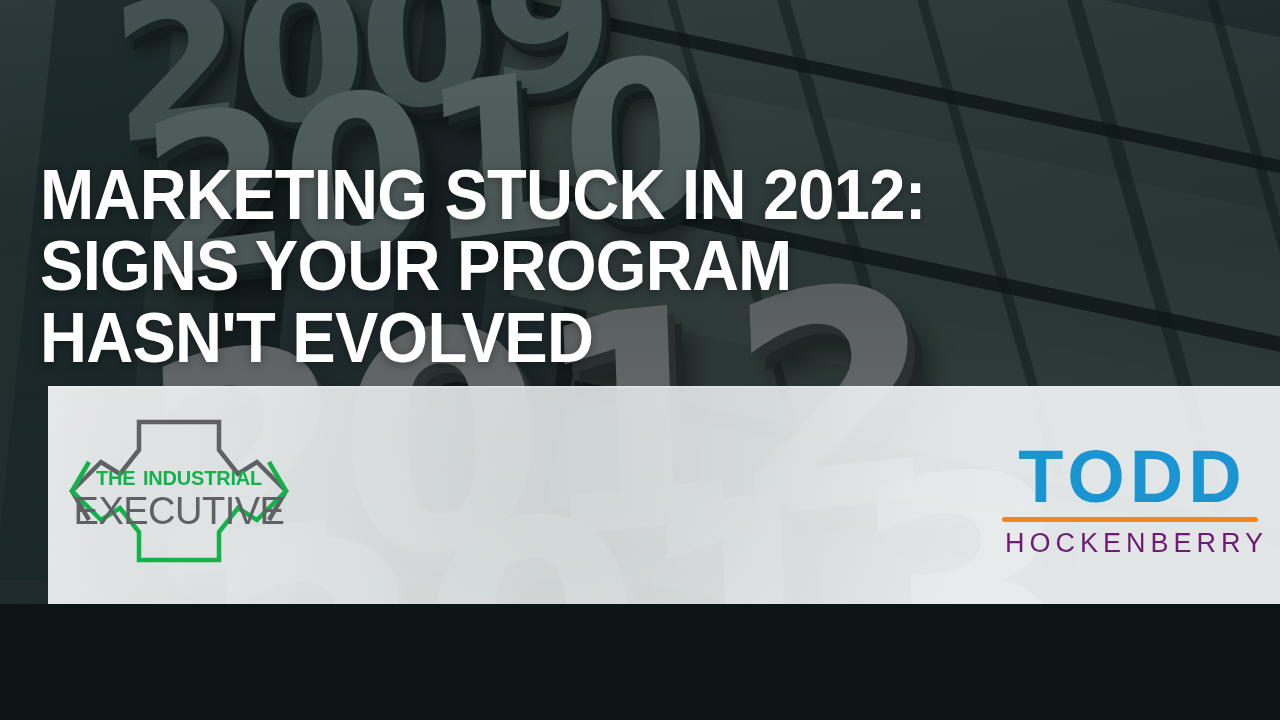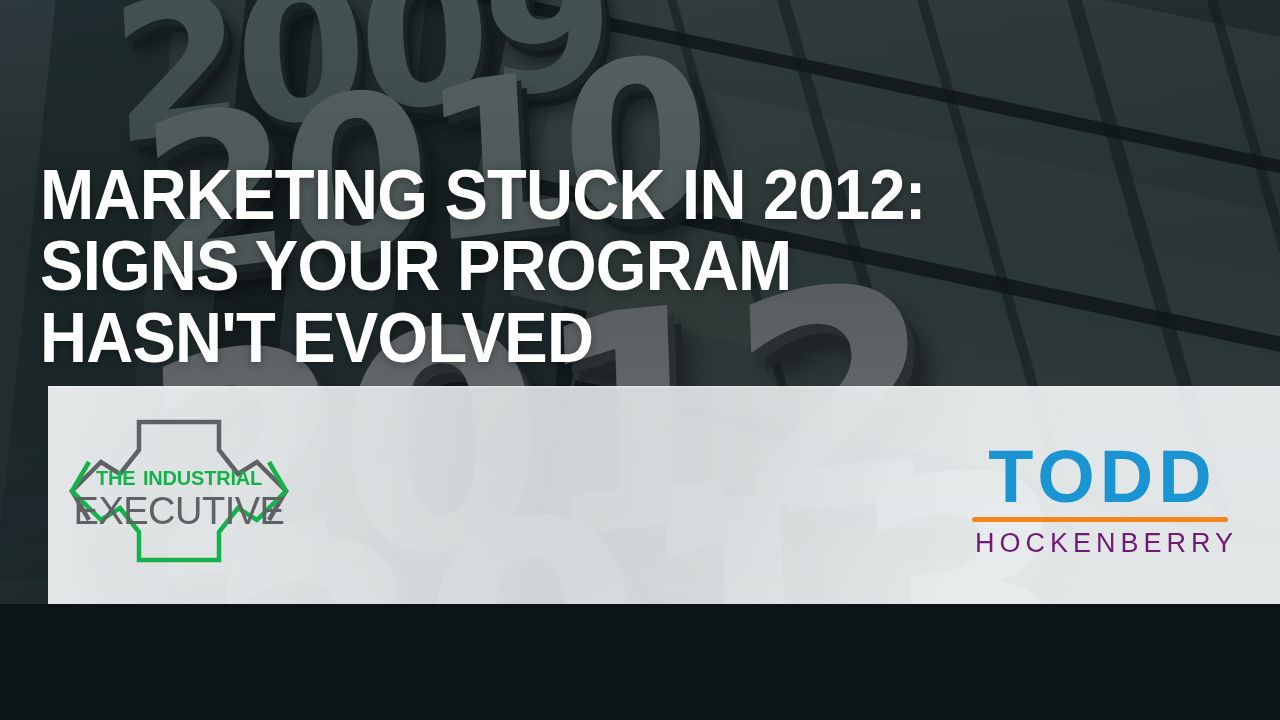--- a/index.html
+++ b/index.html
@@ -171,21 +171,21 @@
     margin-top:2px;
     font-weight:normal;
     font-size:38px;
     color:#5f6164;
     letter-spacing:-0.5px;
   }
 
   
   .logo-th{
     position:absolute;
-    right:50px; top:58px;
+    right:20px; top:58px;
     width:260px;
     text-align:center;
     font-family:"Liberation Sans", sans-serif;
   }
   .th-todd{
     display:block;
     font-weight:bold;
     font-size:74px;
     line-height:.88;
     color:#1b95d2;

